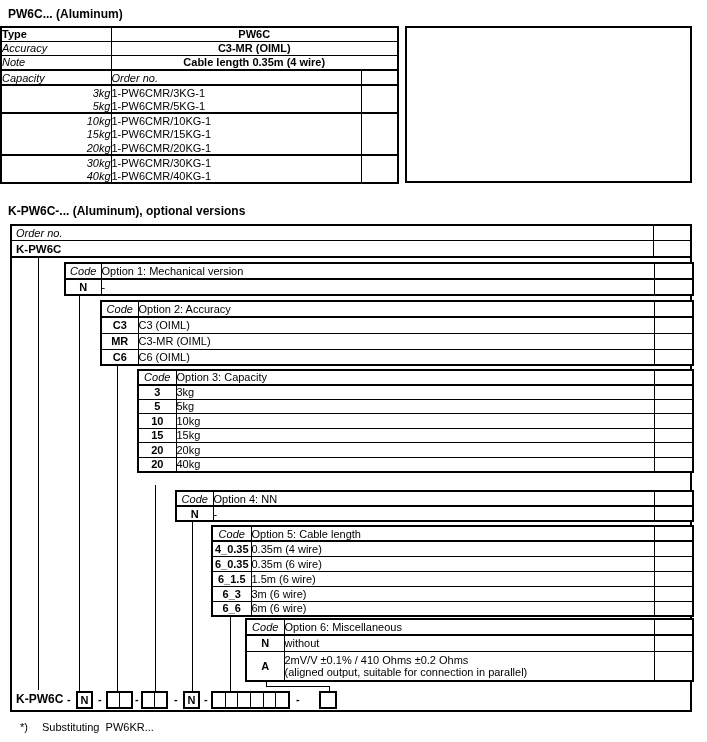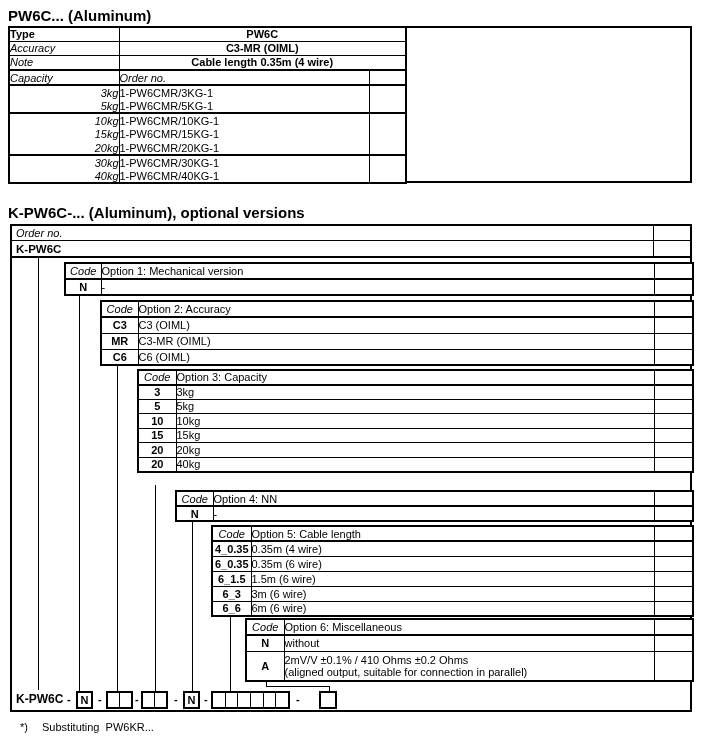--- a/index.html
+++ b/index.html
@@ -4,21 +4,21 @@
 <style>
   * { margin:0; padding:0; box-sizing:border-box; }
   html,body { width:707px; height:742px; }
   body {
     position:relative;
     background:#ffffff;
     color:#000000;
     font-family:"Liberation Sans", sans-serif;
     overflow:hidden;
   }
-  .title { position:absolute; font-size:15px; font-weight:bold; white-space:nowrap; }
+  .title { position:absolute; font-size:12px; font-weight:bold; white-space:nowrap; }
   .txt   { position:absolute; font-size:11px; line-height:13px; white-space:nowrap; }
   .line  { position:absolute; background:#000; }
   .box   { position:absolute; border:2px solid #000; background:#fff; }
 
   table.dt { position:absolute; border-collapse:collapse; table-layout:fixed;
              font-size:11px; border:2px solid #000; background:#fff; }
   table.dt td { padding:0; overflow:hidden; white-space:nowrap; vertical-align:middle;
                 line-height:12px; }
   .br  { border-right:1px solid #000; }
   .bb1 { border-bottom:1px solid #000; }
@@ -38,21 +38,21 @@
   .dash { position:absolute; top:691px; height:18px; line-height:17px;
           font-weight:bold; font-size:11px; }
   .pre { white-space:pre; }
 </style>
 </head>
 <body>
 
 <div class="title" style="left:8px; top:7px;">PW6C... (Aluminum)</div>
 
 <div id="s1-table-mount">
-    <table class="dt" style="left: 8px; top: 26px; width: 397px;">
+    <table class="dt" style="left: 0; top: 26px; width: 397px;">
       <colgroup>
         <col style="width: 110px;">
         <col style="width: 250px;">
         <col style="width: 37px;">
       </colgroup>
       <tbody>
         <tr style="height: 14px;">
           <td class="pl br bb1 b">Type</td>
           <td class="b ctr bb1" colspan="2">PW6C</td>
         </tr>

